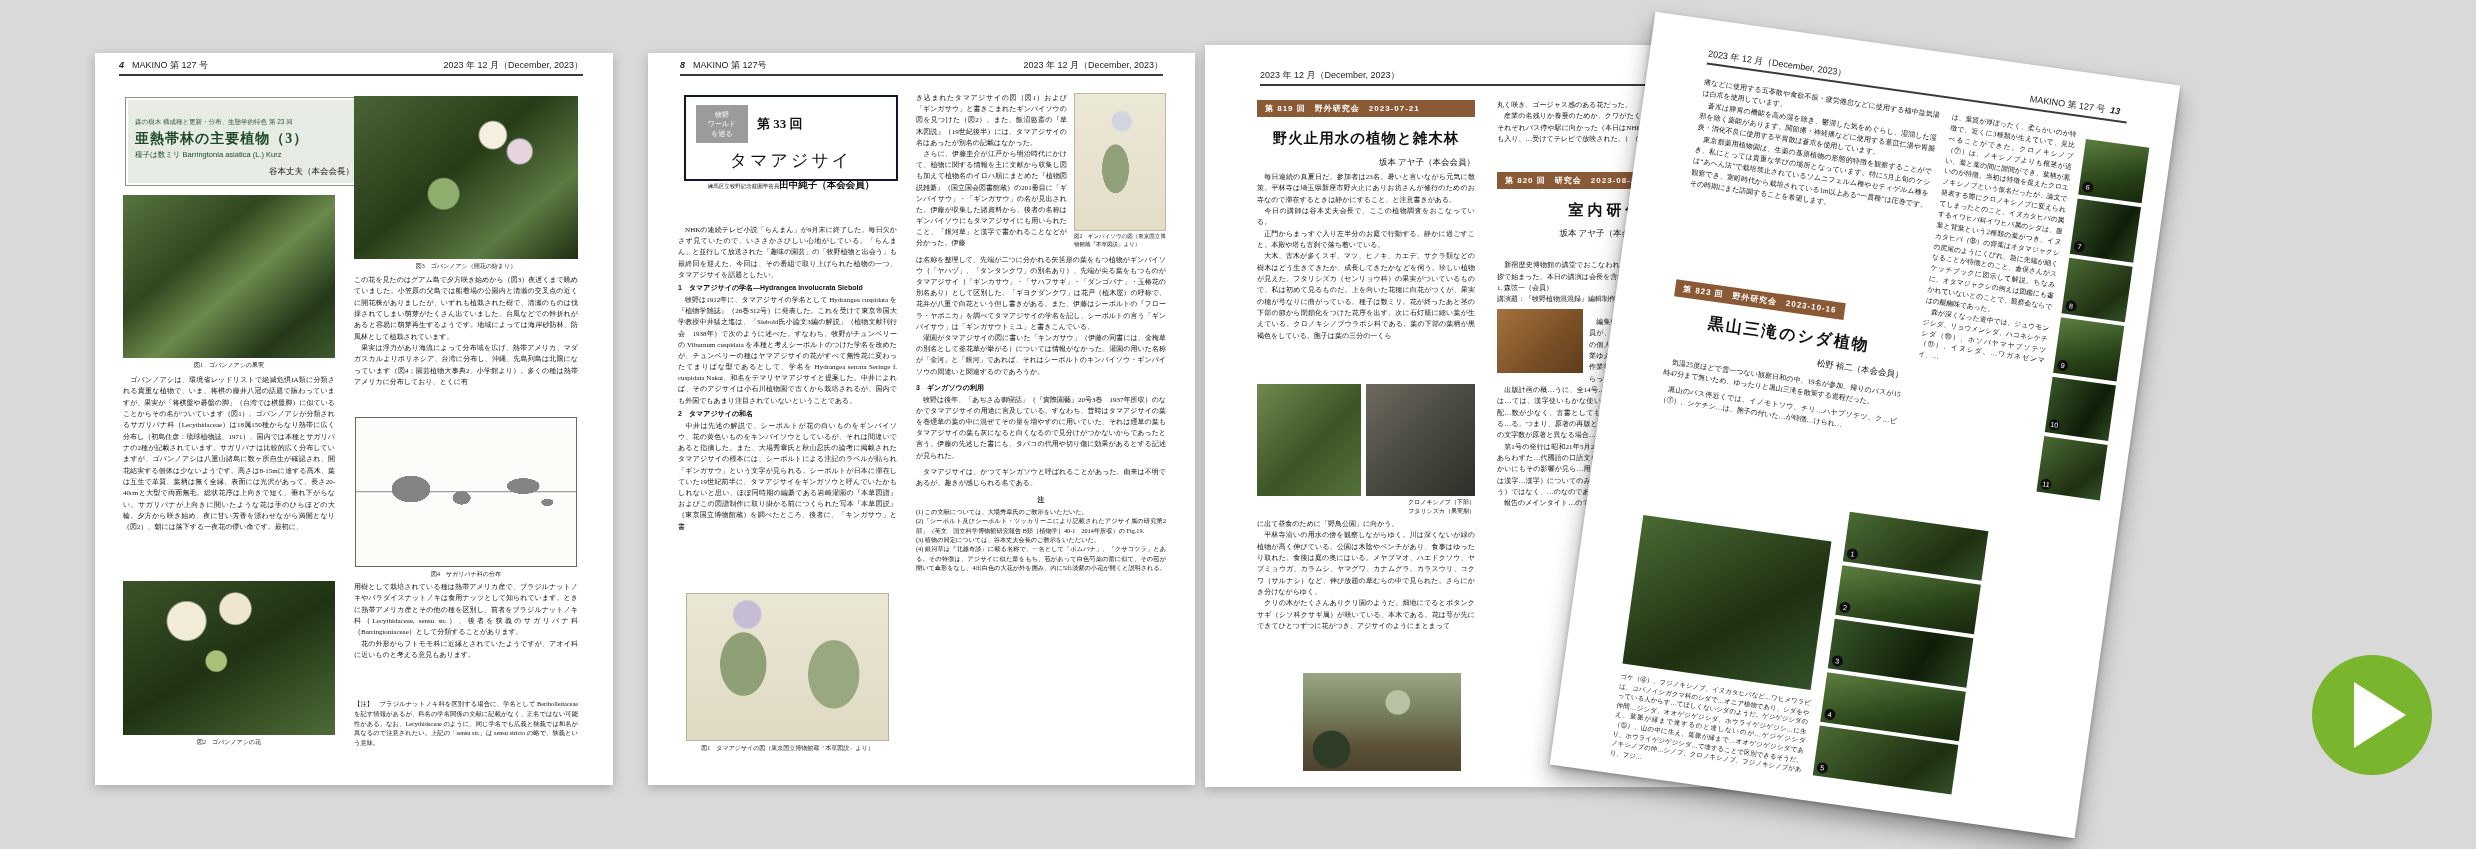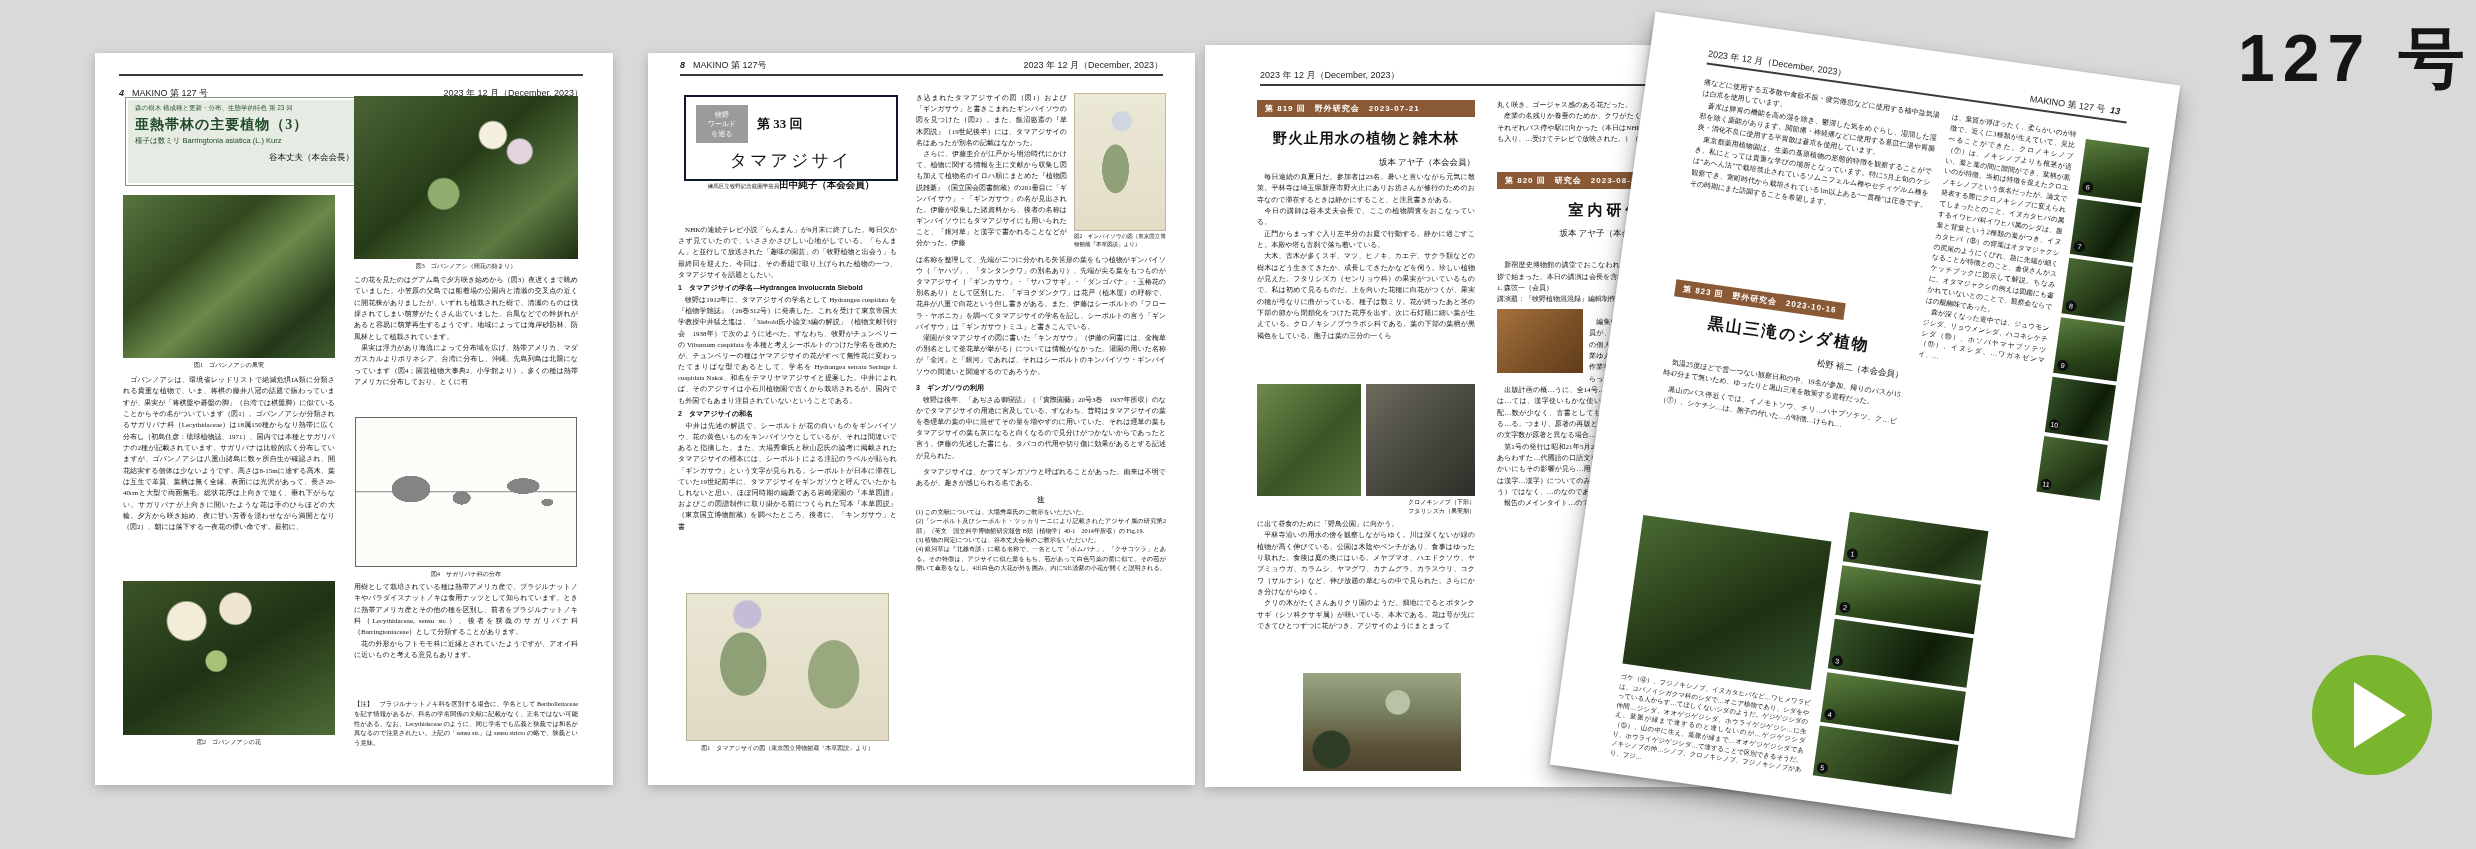--- a/index.html
+++ b/index.html
@@ -11,36 +11,36 @@
   .p1{left:95px;top:53px;width:518px;height:732px;z-index:1;}
   .p2{left:648px;top:53px;width:547px;height:732px;z-index:1;}
   .p3{left:1205px;top:45px;width:585px;height:742px;z-index:2;}
   .p4{left:1600px;top:45px;width:530px;height:760px;transform:rotate(8deg);z-index:5;
       box-shadow:0 12px 22px rgba(0,0,0,.35),0 2px 5px rgba(0,0,0,.25);}
 
   .hdr{position:absolute;display:flex;justify-content:space-between;align-items:baseline;
        font-size:9px;color:#222;white-space:nowrap;}
   .pn{font-style:italic;font-weight:bold;margin-right:8px;}
   .rule{position:absolute;border-top:2px solid #3d3a36;height:0;}
-  .p1 .hdr{left:24px;right:30px;top:6px;margin-top:28px;} .p1 .rule{left:24px;right:30px;top:21px;}
+  .p1 .hdr{left:24px;right:30px;top:6px;} .p1 .rule{left:24px;right:30px;top:21px;}
   .p2 .hdr{left:32px;right:32px;top:6px;} .p2 .rule{left:32px;right:32px;top:21px;}
   .p3 .hdr{left:55px;right:42px;top:24px;} .p3 .rule{left:55px;right:42px;top:39px;}
   .p4 .hdr{left:58px;right:48px;top:28px;} .p4 .rule{left:58px;right:48px;top:43px;}
 
   .body,.cap,.note1,.notes,.para,.pcaps,.r-cap{font-family:"Liberation Serif","DejaVu Serif",serif;}
   .body{position:absolute;font-size:7px;line-height:1.62;text-align:justify;white-space:pre-line;color:#111;}
   .flow{font-size:7px;line-height:1.62;text-align:justify;white-space:pre-line;color:#111;
         font-family:"Liberation Serif","DejaVu Serif",serif;}
   .cap{position:absolute;font-size:6px;text-align:center;color:#222;line-height:1.4;}
   .photo{position:absolute;}
   .serif{font-family:"Liberation Serif","DejaVu Serif",serif;}
 
   
   .tbox1{position:absolute;left:30px;top:44px;width:239px;height:89px;background:#e6ebe3;
-         border:1px solid #88957f;box-shadow:inset 0 0 0 2px #fff;padding:6px 9px;box-sizing:border-box;}
+         border:1px solid #88957f;box-shadow:inset 0 0 0 2px #fff;padding:20px 9px;box-sizing:border-box;}
   .series{font-size:6.5px;color:#2e5637;}
   .t1{font-family:"Liberation Serif","DejaVu Serif",serif;font-size:14px;font-weight:bold;
       color:#1f4a2a;margin-top:3px;letter-spacing:1px;}
   .sp1{font-size:7.5px;color:#1f4a2a;margin-top:2px;}
   .au1{font-size:8.5px;color:#111;text-align:right;margin-top:6px;font-family:"Liberation Serif",serif;}
   .f3{left:259px;top:43px;width:224px;height:163px;}
   .c-f3{left:259px;top:209px;width:224px;}
   .f1{left:28px;top:142px;width:212px;height:163px;}
   .c-f1{left:28px;top:308px;width:212px;}
   .bl{left:28px;top:322px;width:212px;height:202px;overflow:hidden;}
@@ -170,21 +170,20 @@
     background:#79b52d;border:none;cursor:pointer;display:flex;align-items:center;
     justify-content:center;z-index:10;padding:0;}
   .tri{width:0;height:0;border-top:33px solid transparent;border-bottom:33px solid transparent;
     border-left:52px solid #ffffff;margin-left:16px;}
 </style>
 </head>
 <body>
 
 <div class="stage">
 
-  <div class="issue-label">127 号</div>
 
   <section class="page p1">
     <div class="hdr">
       <span><span class="pn">4</span><span>MAKINO 第 127 号</span></span>
       <span>2023 年 12 月（December, 2023）</span>
     </div>
     <div class="rule"></div>
 
     <div class="tbox1">
       <div class="series">森の樹木 構成種と更新・分布、生態学的特色 第 23 回</div>

